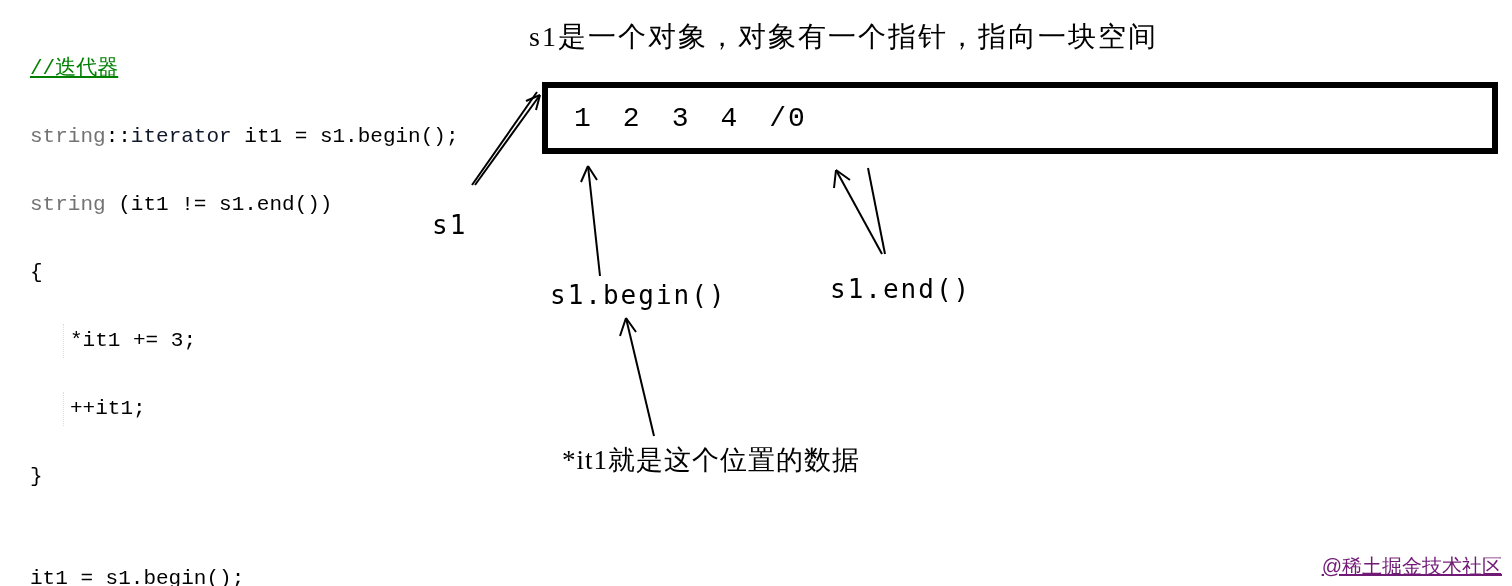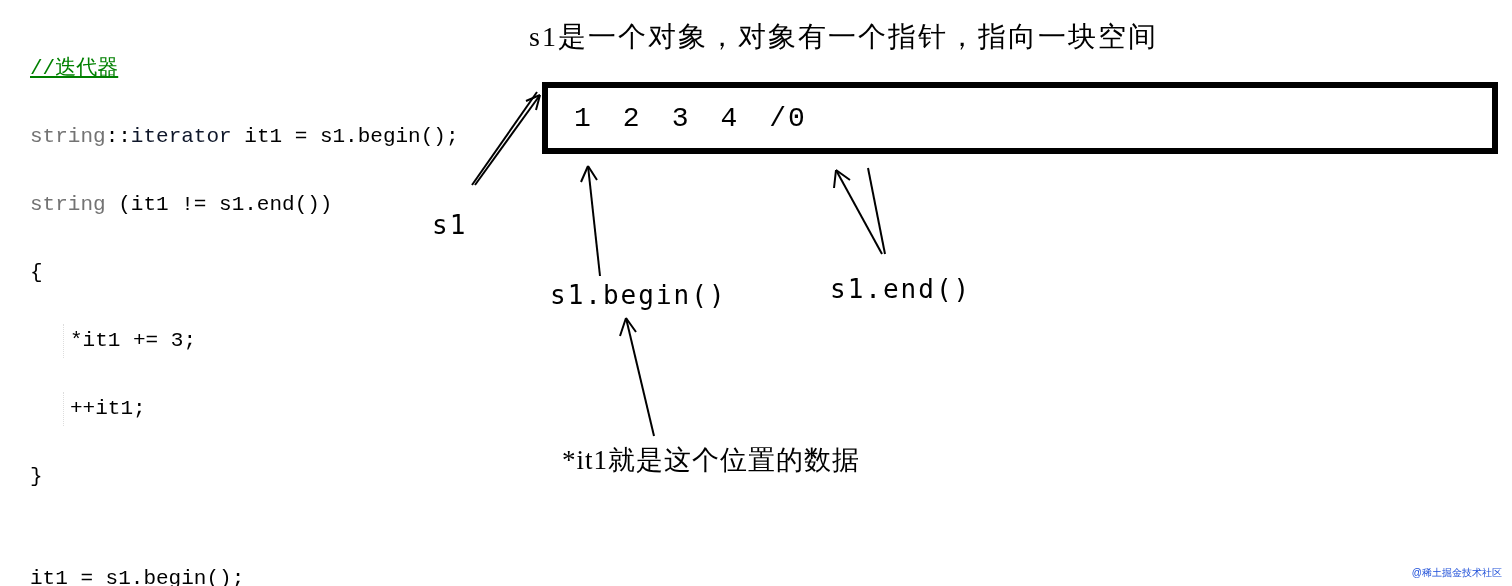--- a/index.html
+++ b/index.html
@@ -86,23 +86,24 @@
     font-family: "SimSun","宋体",serif;
     font-size: 27px;
     letter-spacing: 1px;
     margin-left: 8px;
   }
 
   .watermark {
     position: absolute;
     right: 10px;
     bottom: 6px;
-    font-size: 10px;
+    font-size: 20px;
     font-family: "Microsoft YaHei", sans-serif;
-    color: #1d4ed8;
+    color: #701a75;
+    text-decoration: underline;
   }
   svg.arrows {
     position: absolute;
     left: 0; top: 0;
     width: 1080px;
     height: 586px;
     pointer-events: none;
   }
 </style>
 </head>

